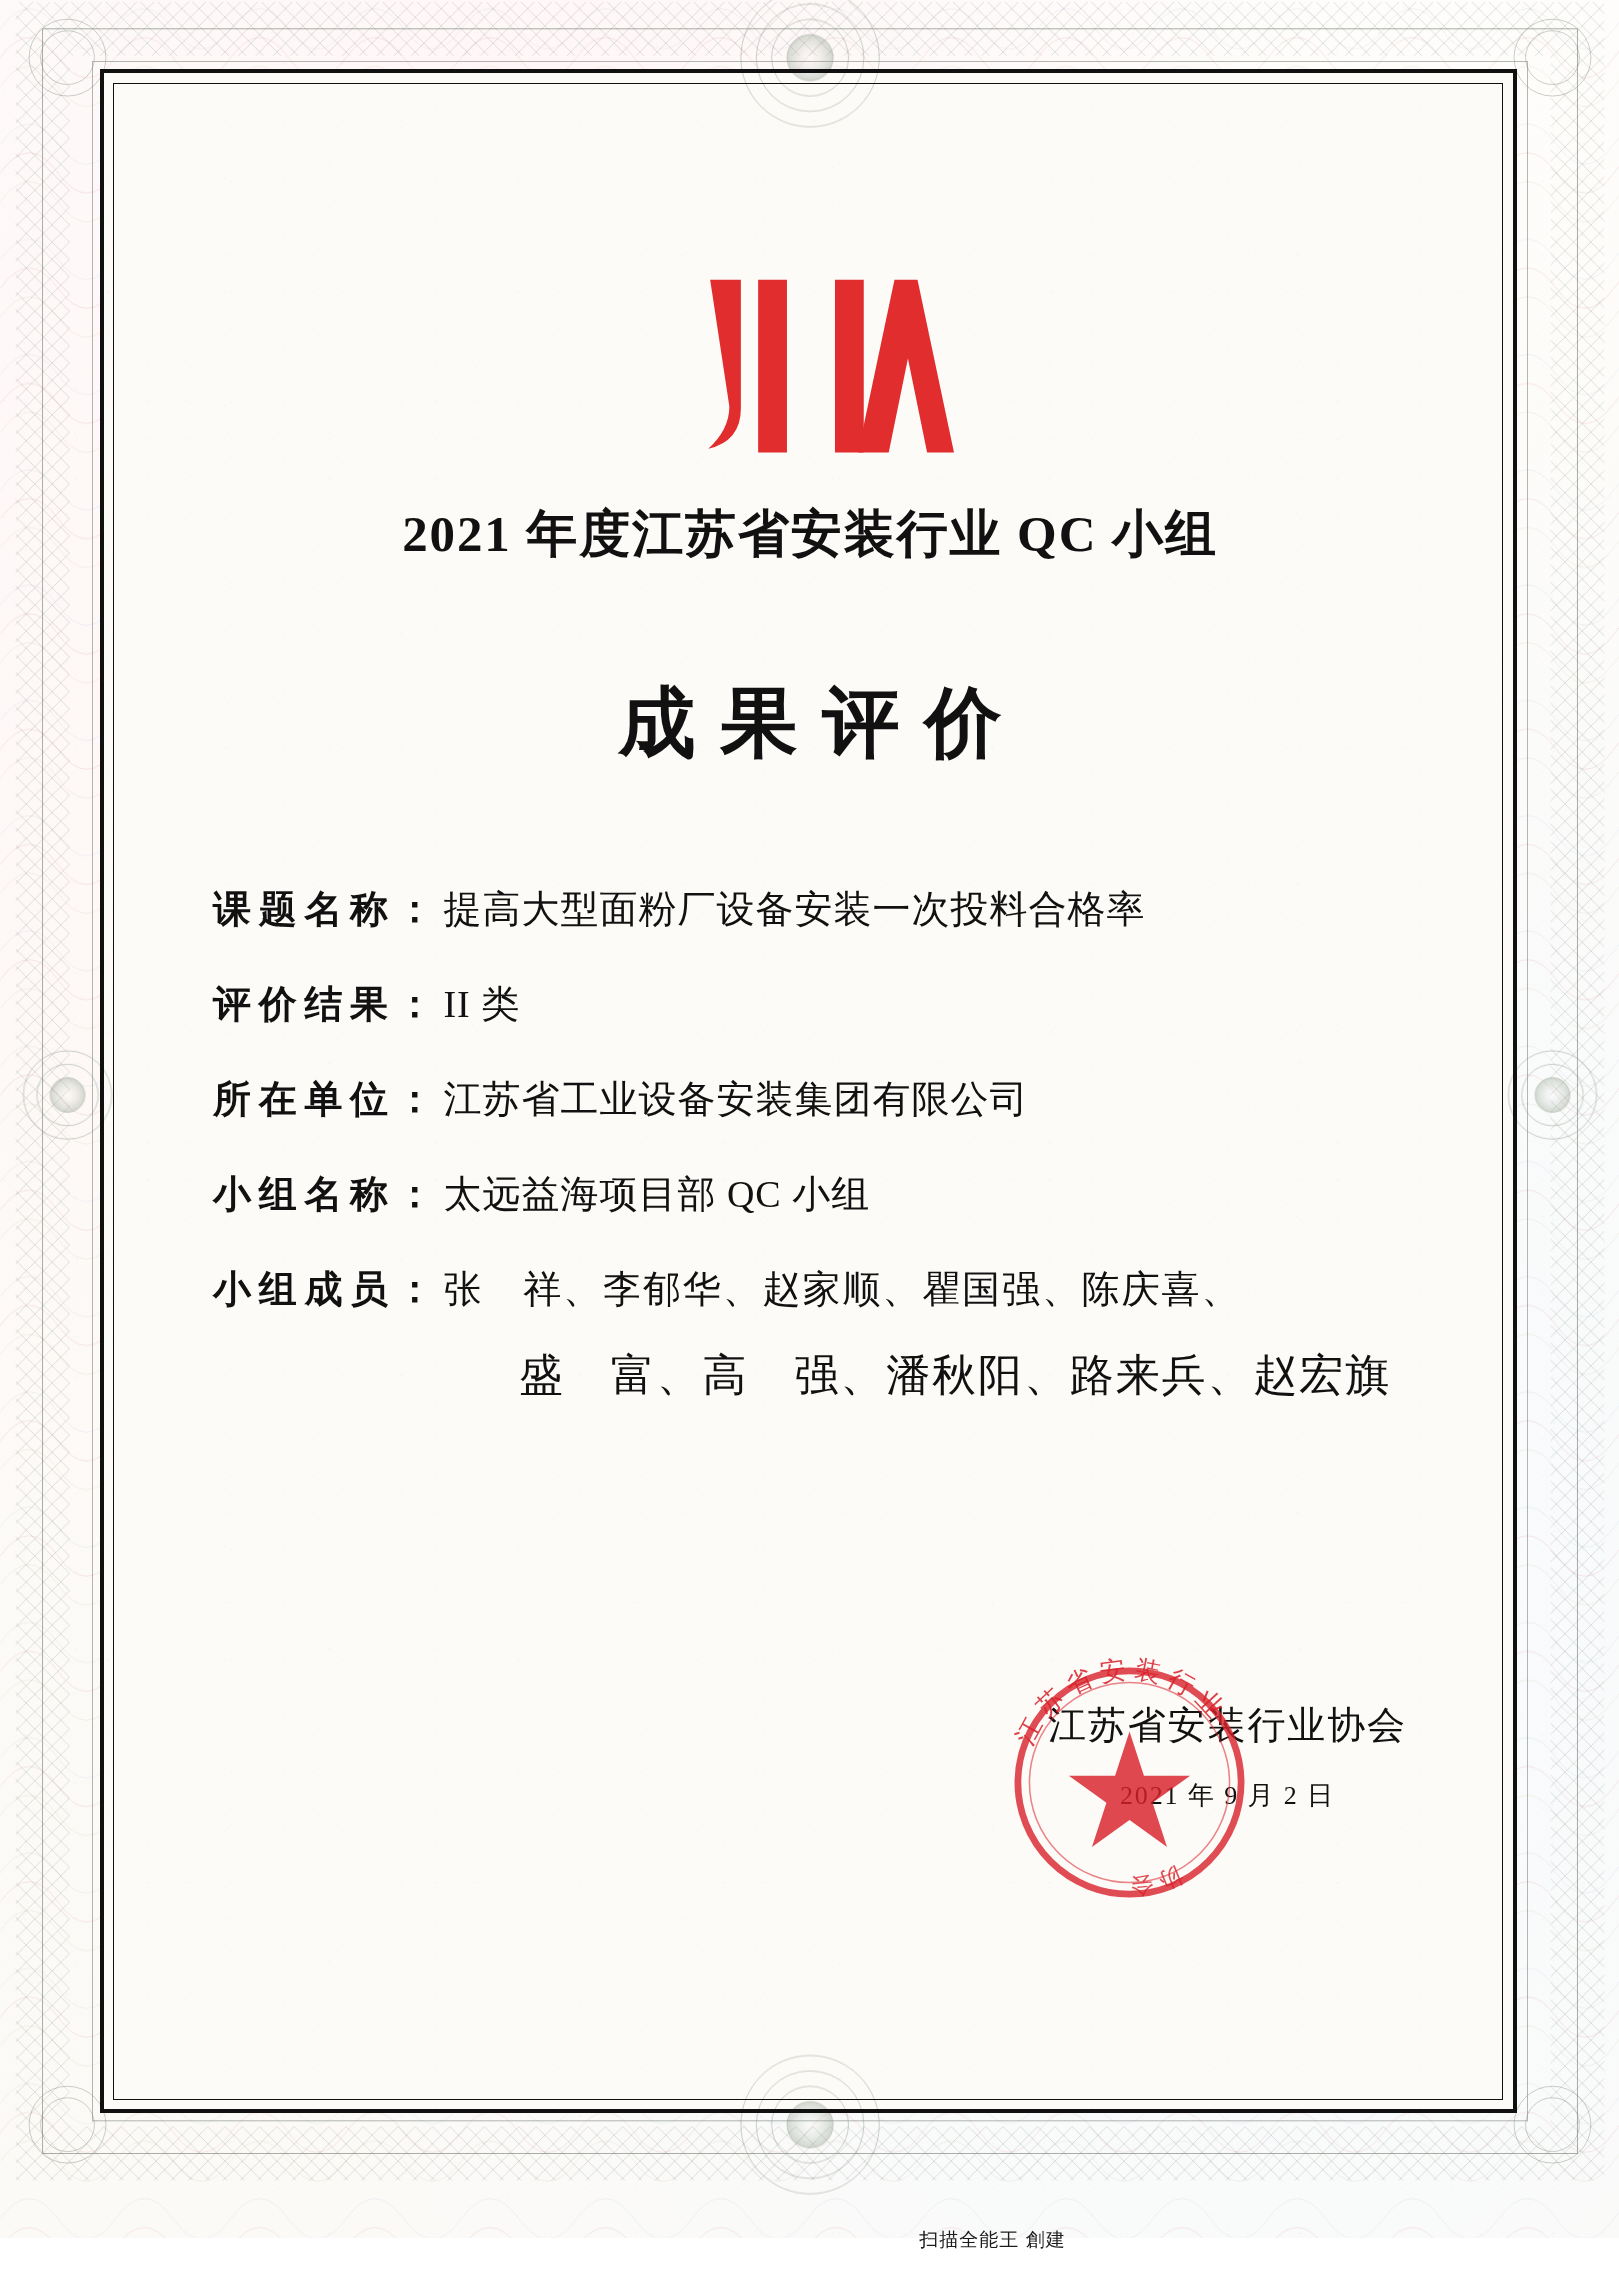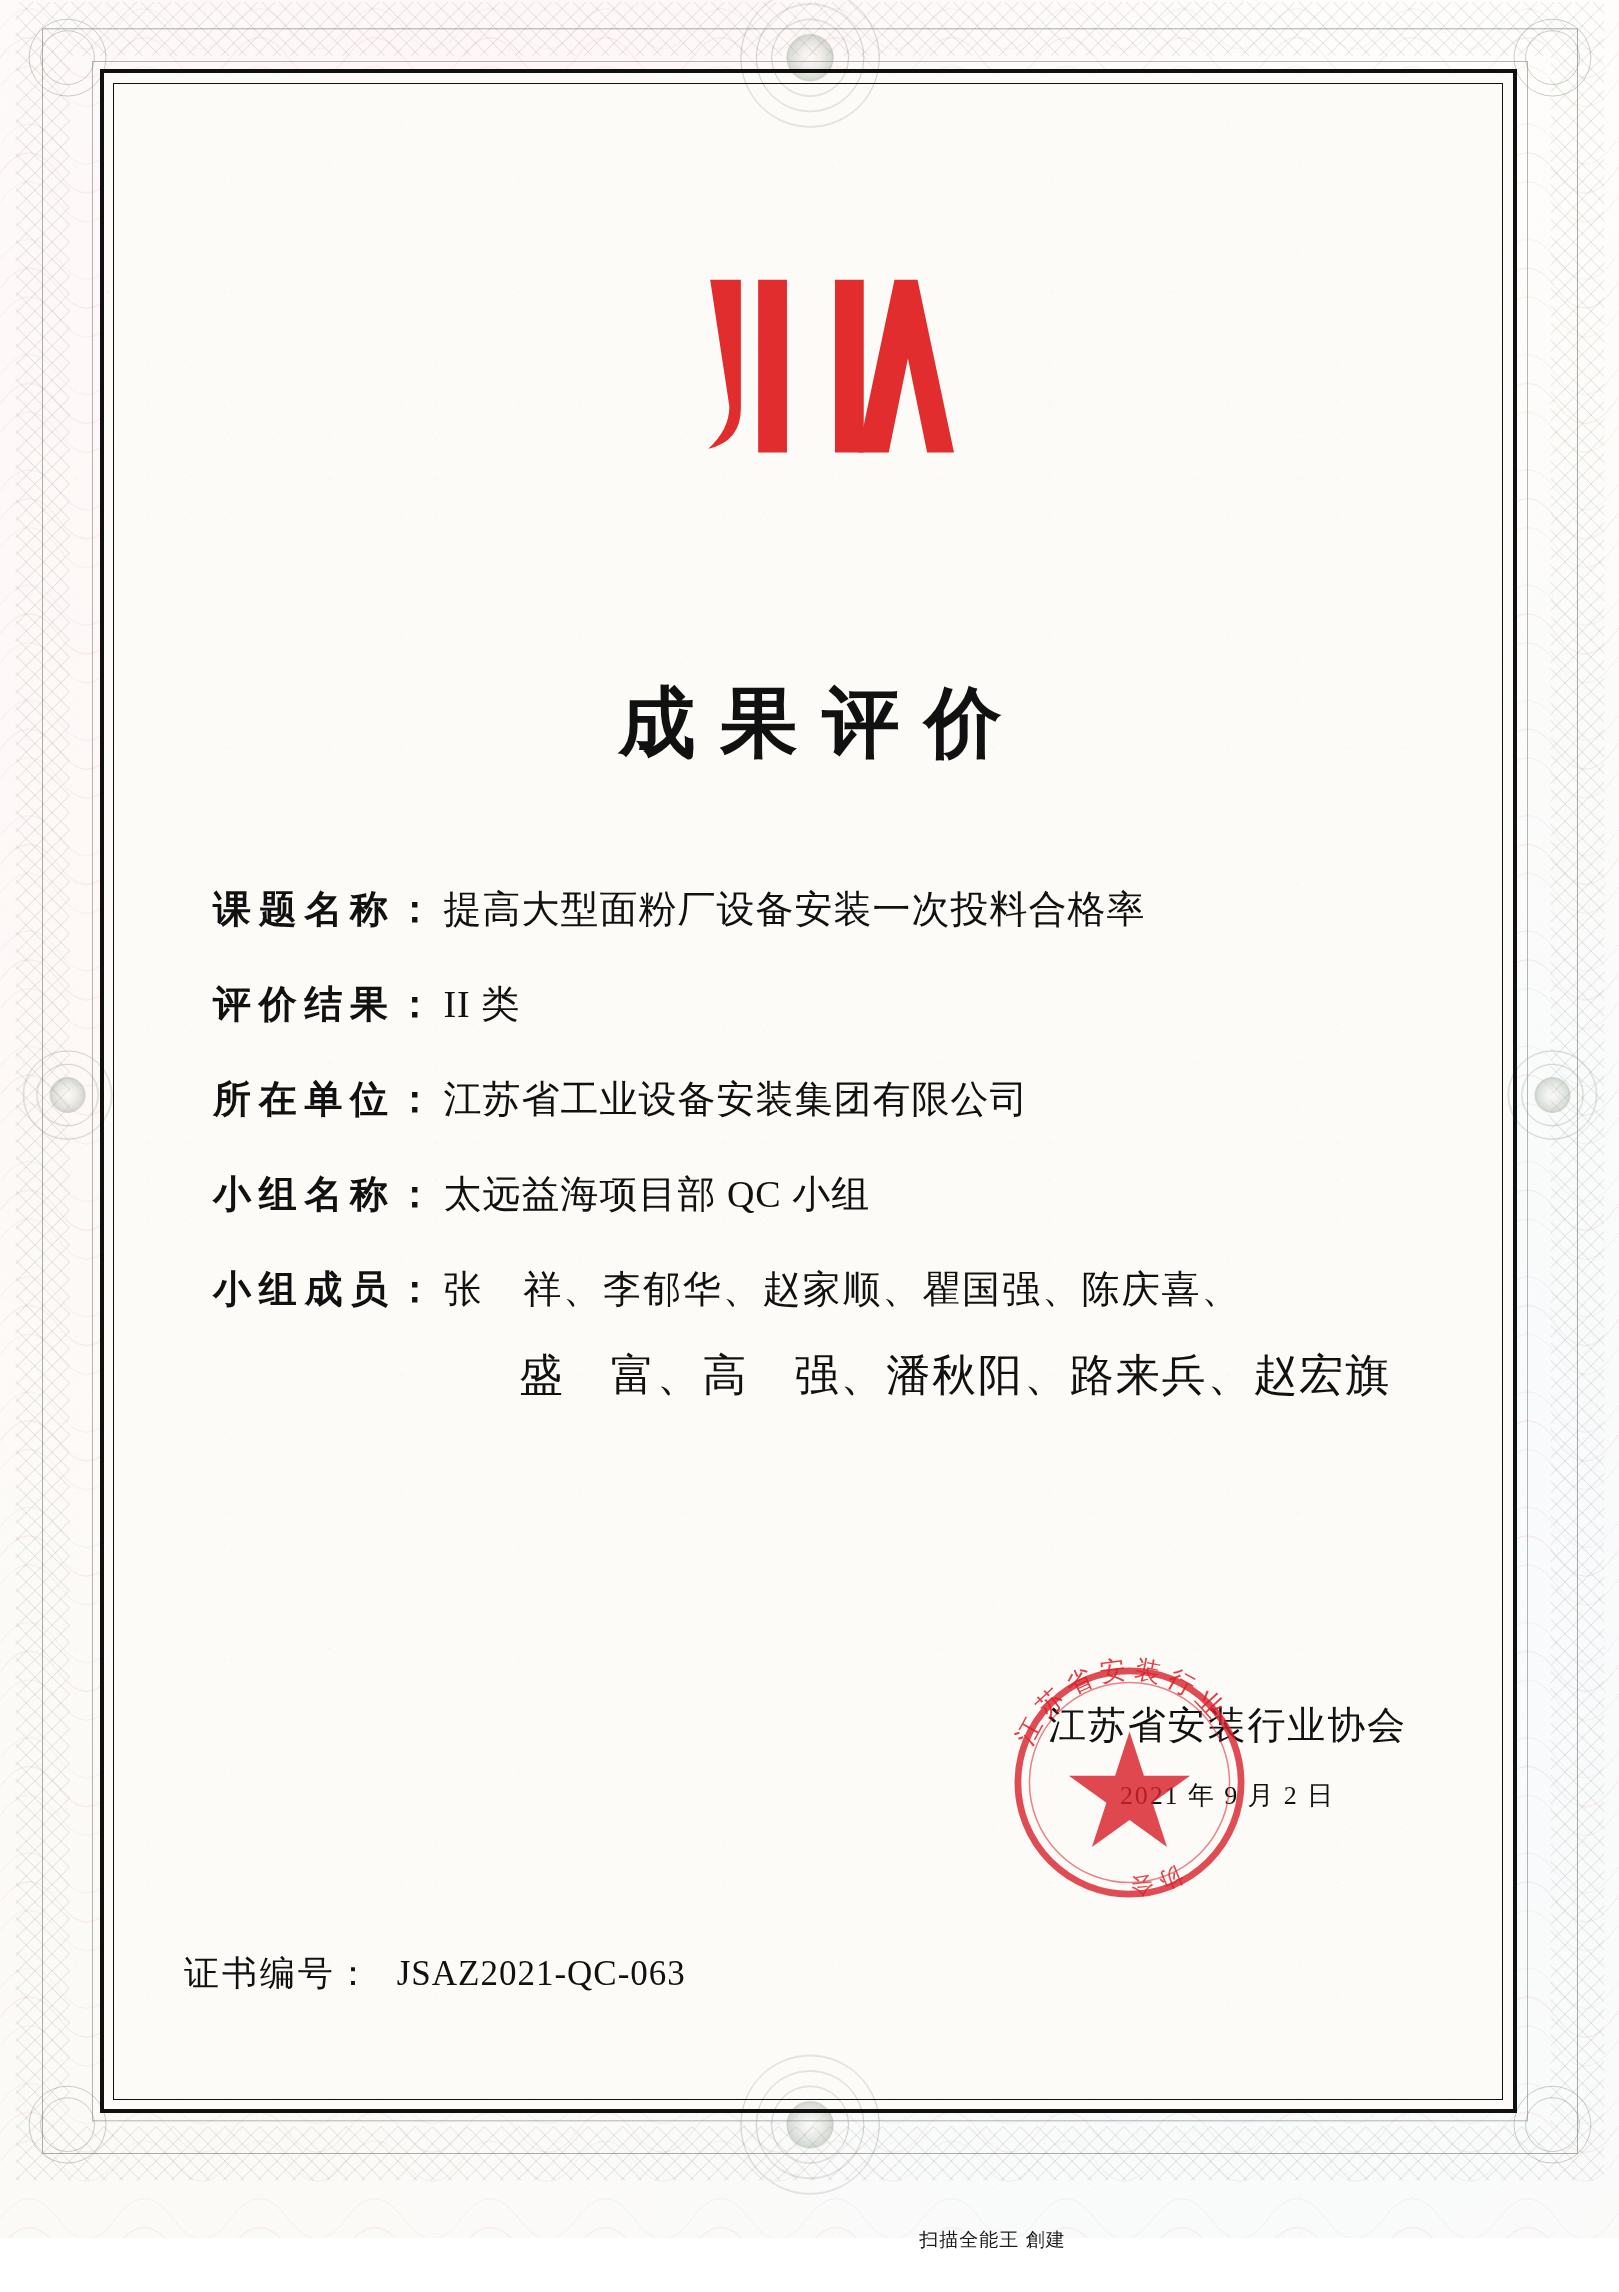--- a/index.html
+++ b/index.html
@@ -276,20 +276,21 @@
   <div class="logo-wrap">
     <svg class="logo-svg" width="288" height="192" viewBox="0 0 300 200">
 
       <path d="M46 6 L78 6 L78 140 q0 34 -34 42 q22 -20 22 -44 Z" fill="#e12d2d"></path>
       <path d="M96 6 L126 6 L126 186 L96 186 Z" fill="#e12d2d"></path>
       <path d="M176 6 L206 6 L206 186 L176 186 Z" fill="#e12d2d"></path>
       <path d="M238 6 L200 186 L232 186 L252 88 L272 186 L300 186 L262 6 Z" fill="#e12d2d"></path>
     </svg>
   </div>
 
+  <div class="title-line1">2021 年度江苏省安装行业 QC 小组</div>
   <div class="title-line2">成果评价</div>
 
   <div class="fields">
 
     <div class="field-row">
       <span class="field-label">课题名称</span>
       <span class="field-colon">：</span>
       <span class="field-value">提高大型面粉厂设备安装一次投料合格率</span>
     </div>
 
@@ -335,20 +336,16 @@
     <path d="M145 92 L160 138 L208 138 L169 166 L184 212 L145 184 L106 212 L121 166 L82 138 L130 138 Z" fill="#d8202a" opacity="0.82"></path>
 
     <text font-family="Liberation Serif, serif" font-size="27" fill="#d8202a" opacity="0.85" letter-spacing="7">
       <textPath href="#sealArc" startOffset="11%">江苏省安装行业</textPath>
     </text>
     <text font-family="Liberation Serif, serif" font-size="24" fill="#d8202a" opacity="0.8" letter-spacing="5">
       <textPath href="#sealArcBottom" startOffset="33%">协会</textPath>
     </text>
   </svg>
 
-  <div class="cert-no">
-    <span class="label">证书编号：</span>
-    <span class="value">JSAZ2021-QC-063</span>
-  </div>
 </div>
 
 <div class="footer-note">扫描全能王 創建</div>
 
 
 </body></html>

